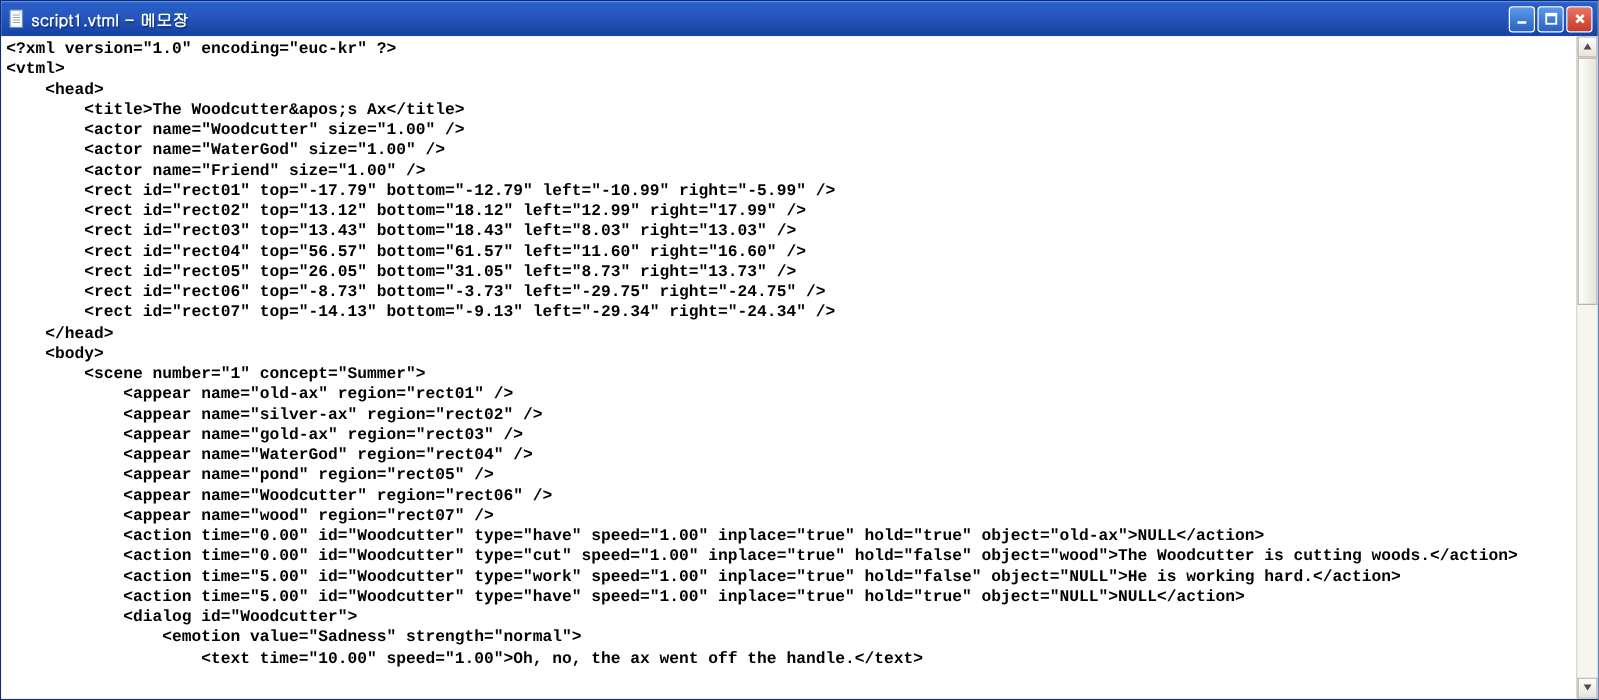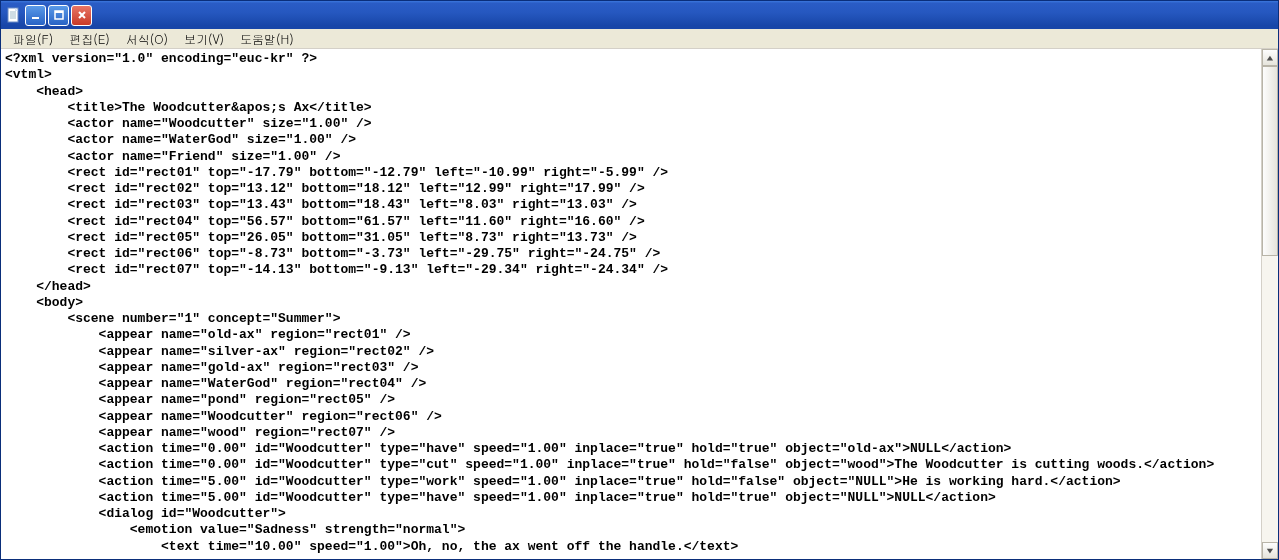--- a/index.html
+++ b/index.html
@@ -32,47 +32,41 @@
     <span class="icon-doc">
       <svg viewBox="0 0 16 16">
           <rect x="3" y="1" width="10" height="14" fill="#fff" stroke="#6b8bc5" stroke-width="1"></rect>
           <path d="M10 1 L13 4 L10 4 Z" fill="#d4e3f5"></path>
           <line x1="5" y1="5" x2="11" y2="5" stroke="#8ab" stroke-width="0.8"></line>
           <line x1="5" y1="7" x2="11" y2="7" stroke="#8ab" stroke-width="0.8"></line>
           <line x1="5" y1="9" x2="11" y2="9" stroke="#8ab" stroke-width="0.8"></line>
           <line x1="5" y1="11" x2="11" y2="11" stroke="#8ab" stroke-width="0.8"></line>
         </svg>
     </span>
+    <span class="title-txt">script1.vtml - 메모장</span>
     <div class="winbtns">
       <div class="winbtn min">
           <svg viewBox="0 0 12 12">
             <rect x="2" y="8" width="7" height="2" fill="#fff"></rect>
           </svg>
         </div>
       <div class="winbtn max">
           <svg viewBox="0 0 12 12">
             <rect x="2" y="2" width="8" height="8" fill="none" stroke="#fff" stroke-width="1.5"></rect>
             <rect x="2" y="2" width="8" height="2" fill="#fff"></rect>
           </svg>
         </div>
       <div class="winbtn close">
           <svg viewBox="0 0 12 12">
             <path d="M3 3 L9 9 M9 3 L3 9" stroke="#fff" stroke-width="2"></path>
           </svg>
         </div>
     </div>
   </div>
 
-  <div class="menubar">
-    <span class="menu-item">파일(F)</span>
-    <span class="menu-item">편집(E)</span>
-    <span class="menu-item">서식(O)</span>
-    <span class="menu-item">보기(V)</span>
-    <span class="menu-item">도움말(H)</span>
-  </div>
 
   <div class="content-area">
     <div class="text-content">&lt;?xml version="1.0" encoding="euc-kr" ?&gt;
 &lt;vtml&gt;
     &lt;head&gt;
         &lt;title&gt;The Woodcutter&amp;apos;s Ax&lt;/title&gt;
         &lt;actor name="Woodcutter" size="1.00" /&gt;
         &lt;actor name="WaterGod" size="1.00" /&gt;
         &lt;actor name="Friend" size="1.00" /&gt;
         &lt;rect id="rect01" top="-17.79" bottom="-12.79" left="-10.99" right="-5.99" /&gt;

